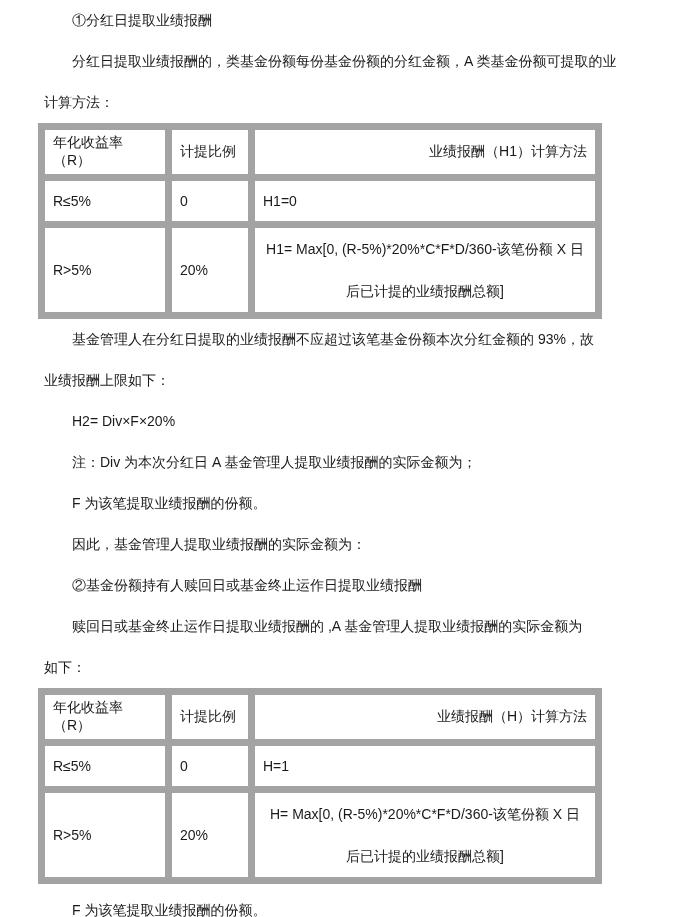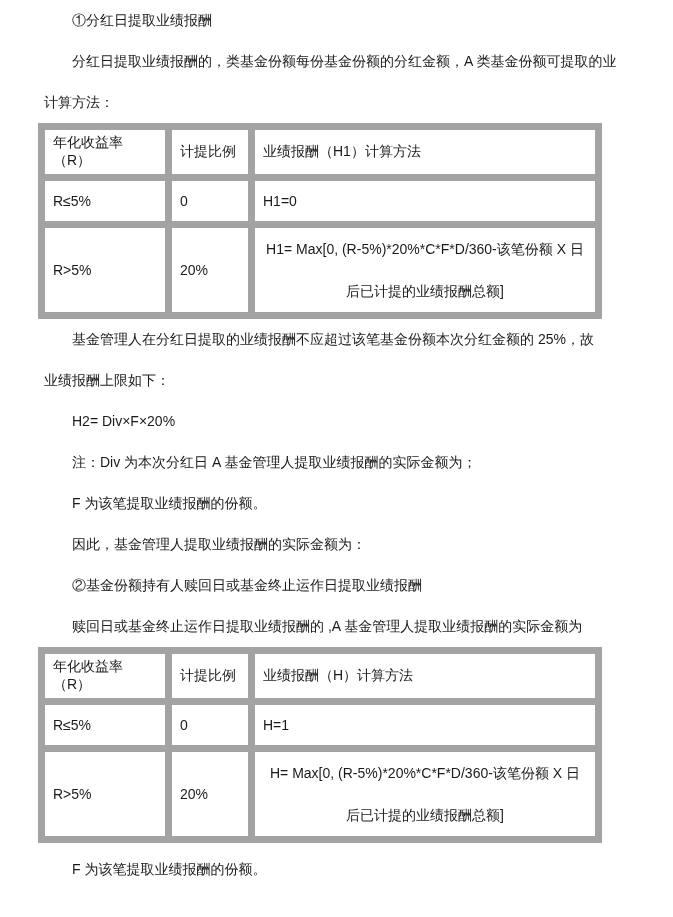--- a/index.html
+++ b/index.html
@@ -43,21 +43,21 @@
     font-weight: normal;
     font-size: 14px;
     padding: 0 8px;
     vertical-align: middle;
     text-align: left;
     overflow: hidden;
   }
   table.fee-table tr.head  th { height: 44px; }
   table.fee-table tr.row1  td { height: 40px; }
   table.fee-table tr.row2  td { height: 82px; }
-  table.fee-table th.center { text-align: left; }
+  table.fee-table th.center { text-align: right; }
   table.fee-table td.formula {
     line-height: 42px;
     word-break: break-word;
     text-align: center;
   }
   .line.last {
     margin-top: 6px;
   }
 </style>
 </head>
@@ -87,28 +87,29 @@
         <td>H1=0</td>
       </tr>
       <tr class="row2">
         <td>R&gt;5%</td>
         <td>20%</td>
         <td class="formula">H1= Max[0, (R-5%)*20%*C*F*D/360-该笔份额 X 日后已计提的业绩报酬总额]</td>
       </tr>
     </tbody>
   </table>
 
-  <div class="line indent">基金管理人在分红日提取的业绩报酬不应超过该笔基金份额本次分红金额的 25%，故</div>
+  <div class="line indent">基金管理人在分红日提取的业绩报酬不应超过该笔基金份额本次分红金额的 93%，故</div>
   <div class="line">业绩报酬上限如下：</div>
   <div class="line indent">H2= Div×F×20%</div>
   <div class="line indent">注：Div 为本次分红日 A 基金管理人提取业绩报酬的实际金额为；</div>
   <div class="line indent">F 为该笔提取业绩报酬的份额。</div>
   <div class="line indent">因此，基金管理人提取业绩报酬的实际金额为：</div>
   <div class="line indent">②基金份额持有人赎回日或基金终止运作日提取业绩报酬</div>
   <div class="line indent">赎回日或基金终止运作日提取业绩报酬的 ,A 基金管理人提取业绩报酬的实际金额为</div>
+  <div class="line">如下：</div>
 
   <table class="fee-table">
     <colgroup>
         <col class="c1">
         <col class="c2">
         <col class="c3">
       </colgroup>
     <tbody>
       <tr class="head">
         <th>年化收益率（R）</th>

